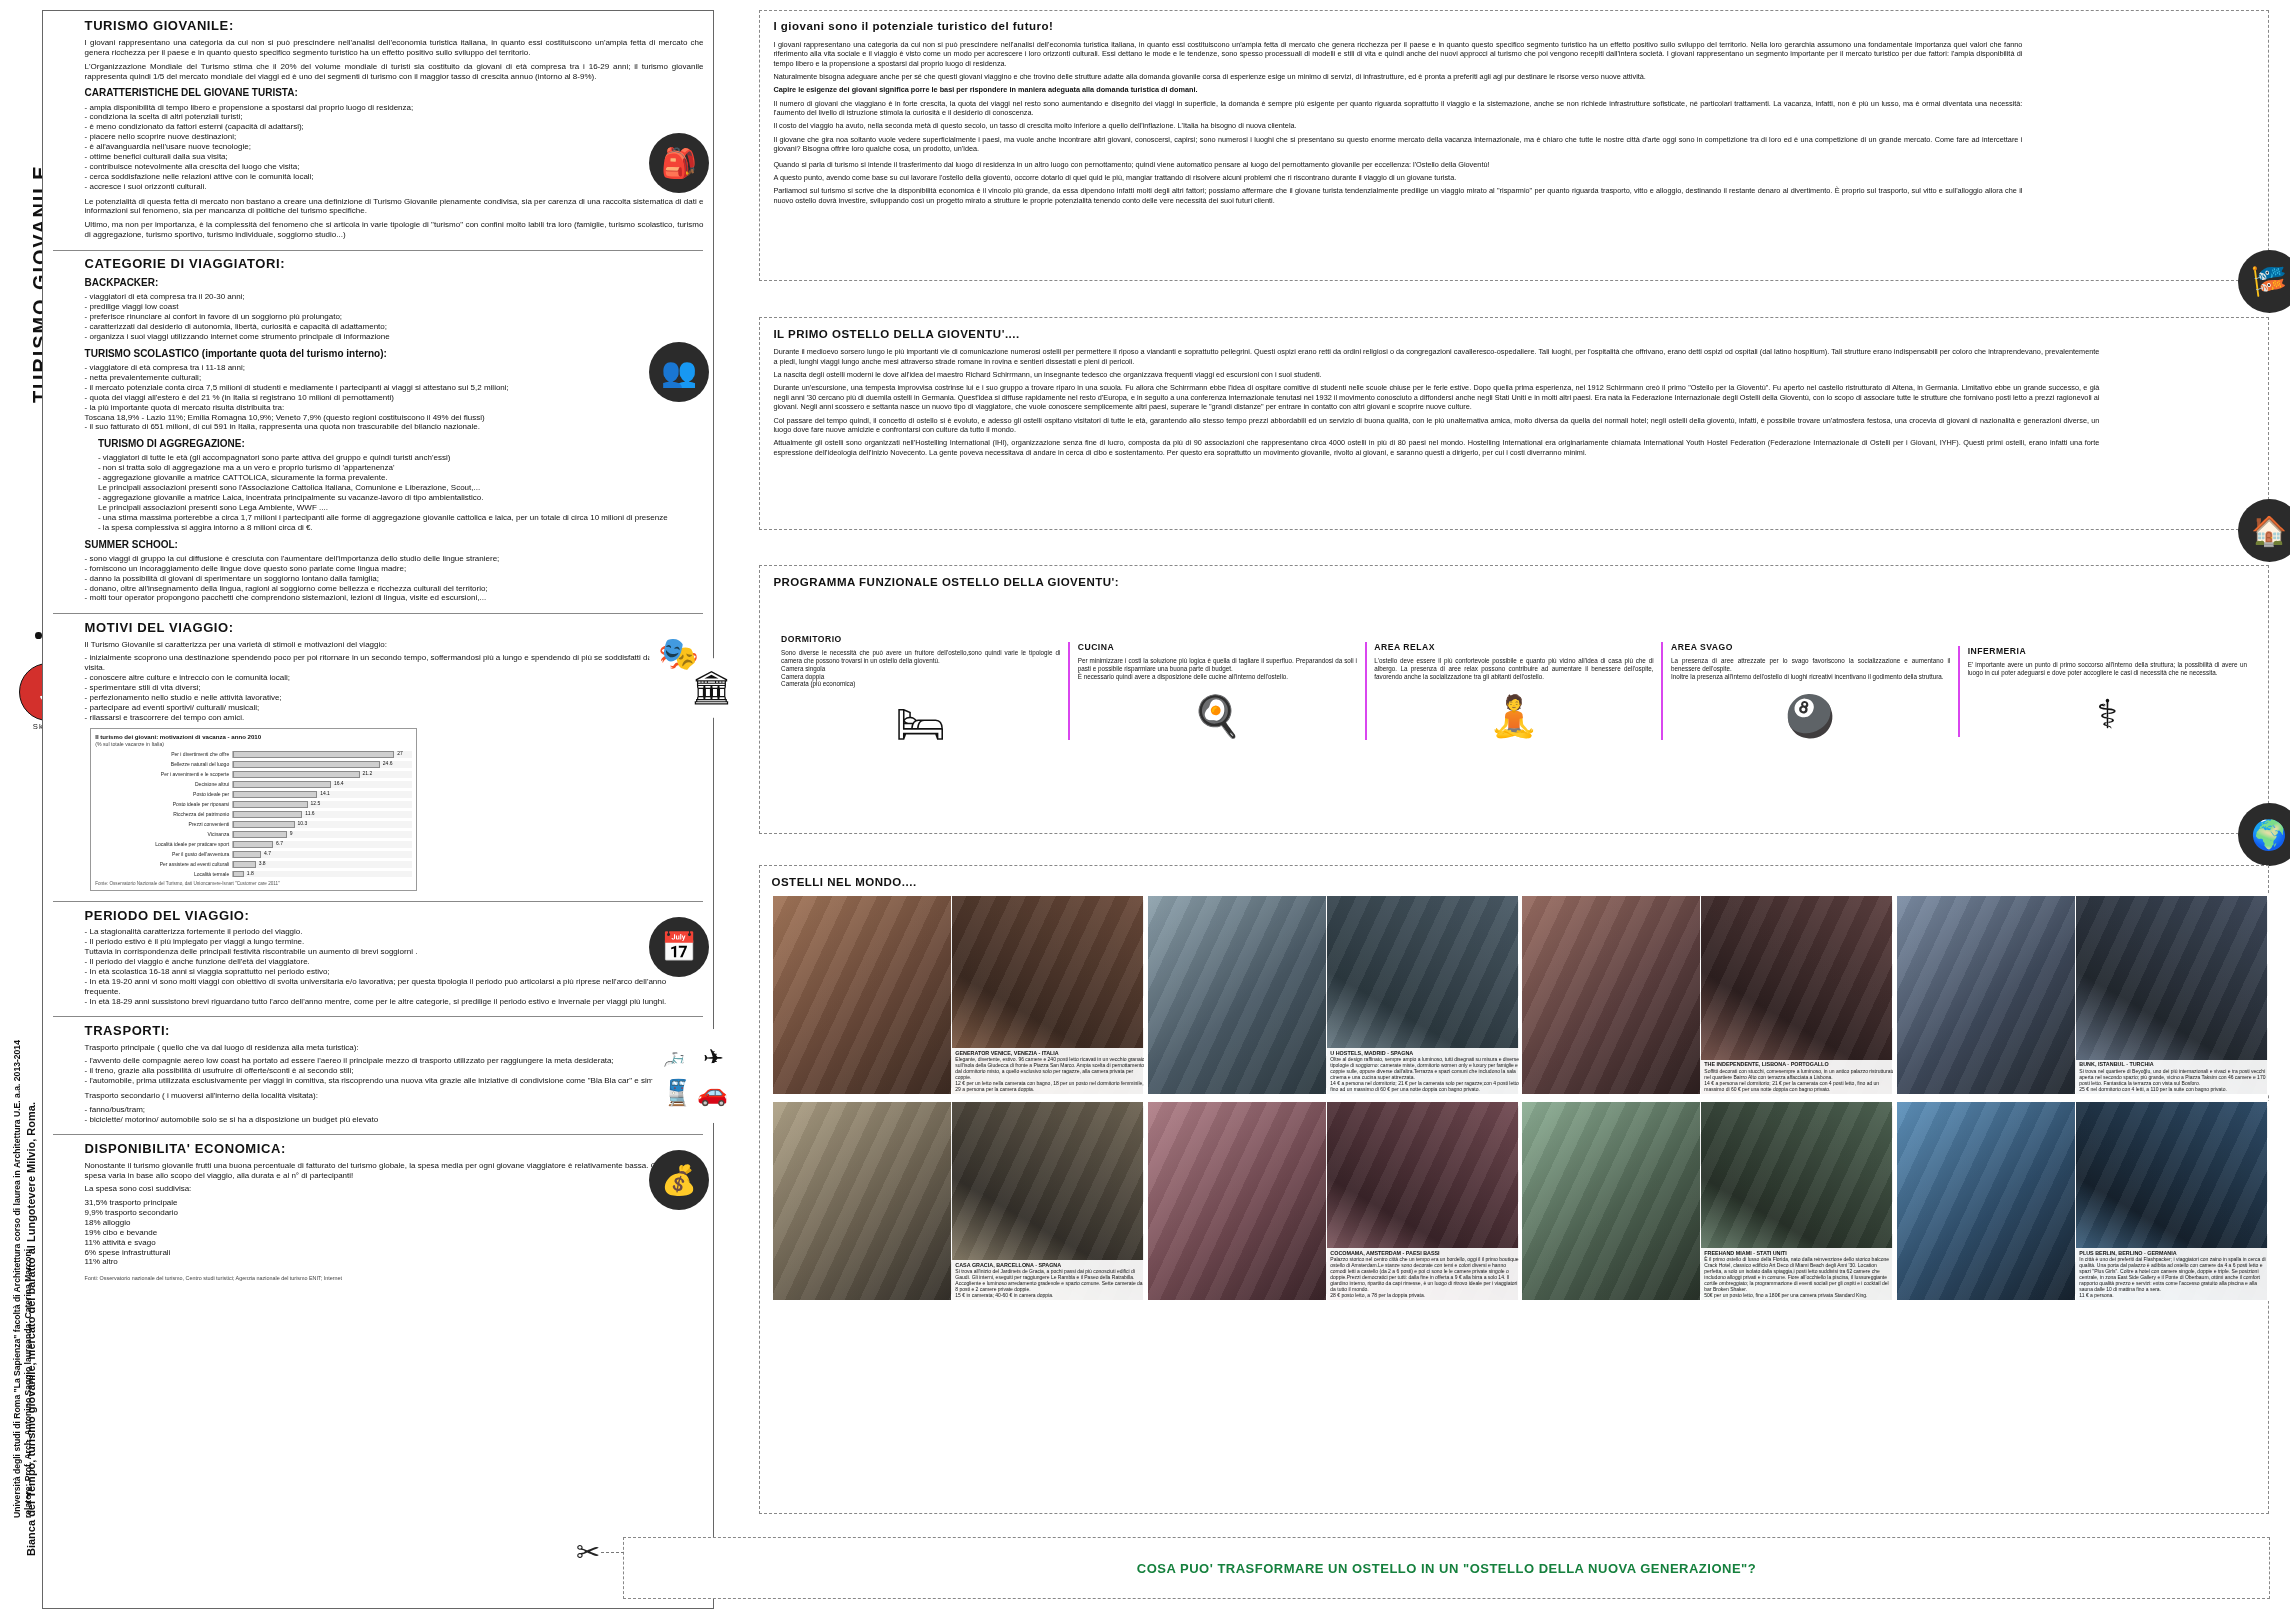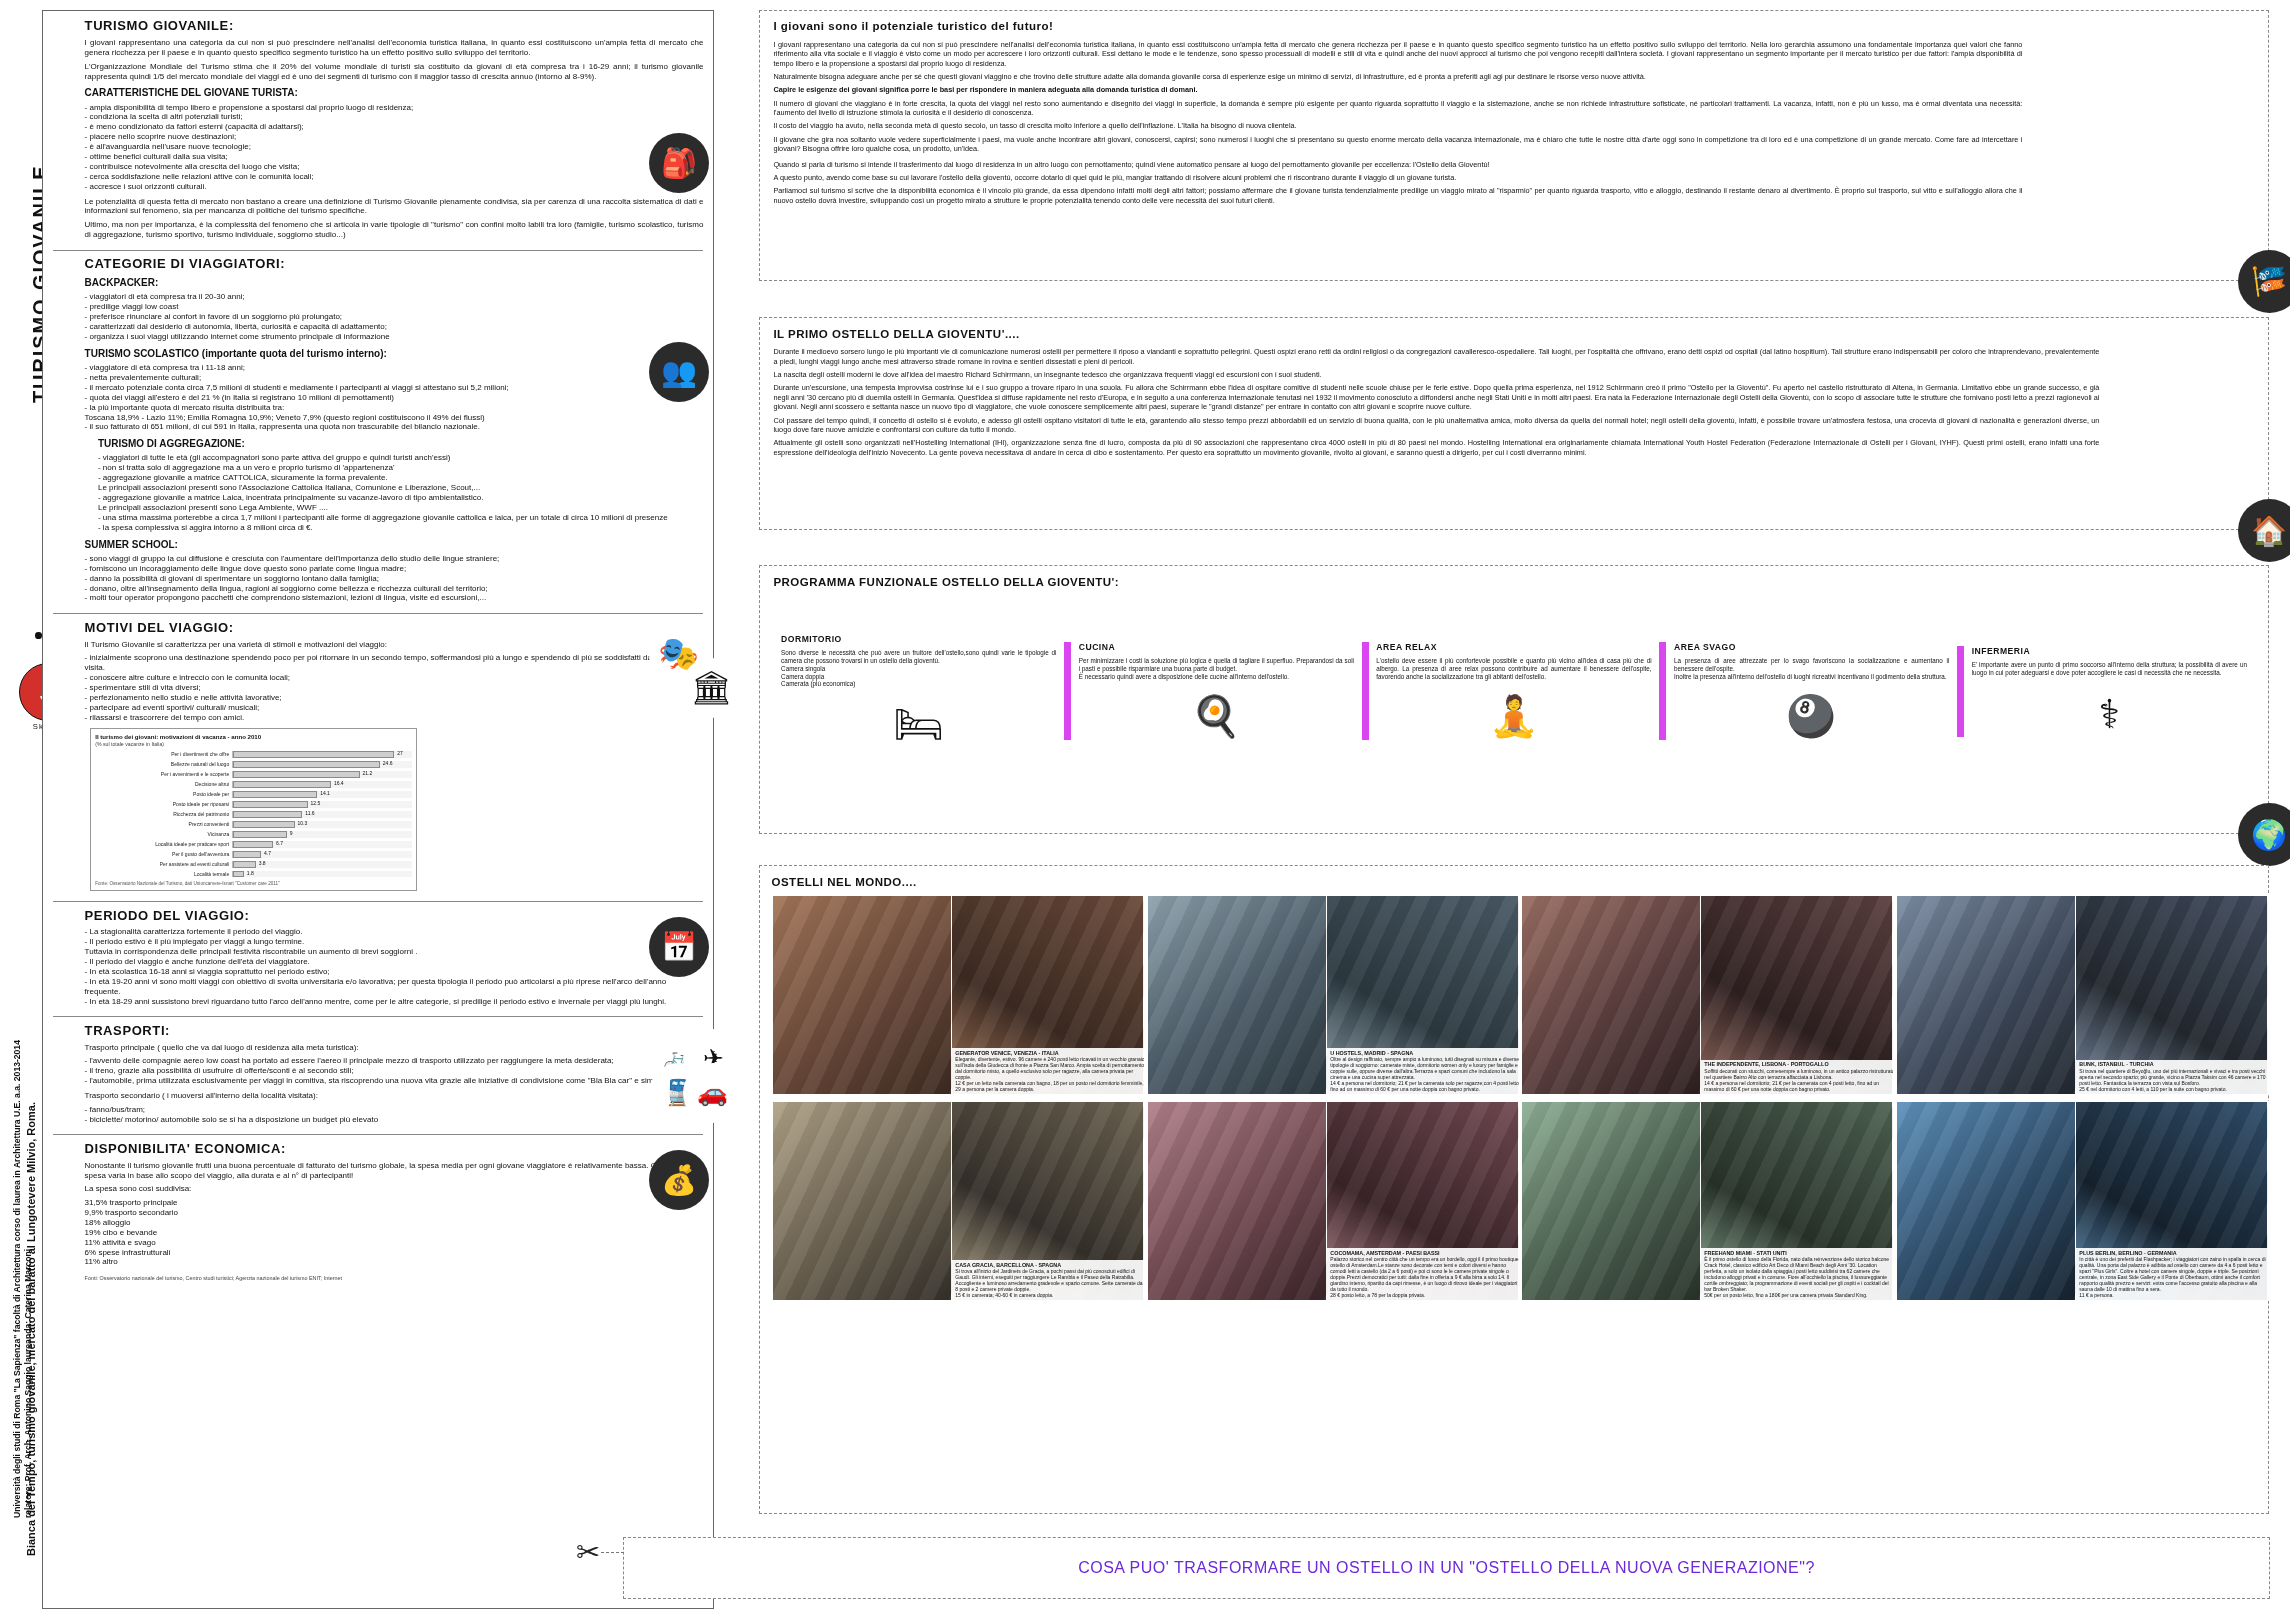--- a/index.html
+++ b/index.html
@@ -45,34 +45,34 @@
   #mini-chart .ch-note{font-size:4.6px;color:#555;margin-top:2.9px;}
 
   
   .rbox{position:absolute;border:1px dashed #888;background:#fff;box-sizing:border-box;padding:9.6px 13.4px;}
   .rbox h2{font-size:11.5px;margin:0 0 7.7px 0;font-weight:bold;letter-spacing:0.5px;}
   .rtext{font-size:7.3px;line-height:1.3;text-align:justify;}
   .badge{position:absolute;width:63px;height:63px;border-radius:50%;background:#2b2b2b;color:#fff;display:flex;align-items:center;justify-content:center;font-size:29px;}
 
   
   #prog-cols{display:flex;gap:0;margin-top:5.8px;height:192px;align-items:center;}
-  .pcol{flex:1;border-left:7px solid #d946ef;padding:0 7.7px;display:flex;flex-direction:column;}
+  .pcol{flex:1;border-left:2px solid #d946ef;padding:0 7.7px;display:flex;flex-direction:column;}
   .pcol:first-child{border-left:none;}
   .pcol h4{font-size:8.6px;margin:0 0 4.8px 0;font-weight:bold;letter-spacing:0.5px;}
   .pcol .ptxt{font-size:6.3px;line-height:1.25;text-align:justify;flex:0 0 auto;}
   .picon{margin-top:auto;height:60px;display:flex;align-items:flex-end;justify-content:center;font-size:40px;color:#111;}
   .gcell{position:absolute;overflow:hidden;border:1px solid #fff;}
   .ph{position:absolute;inset:0;}
   .cap{position:absolute;background:rgba(255,255,255,.92);font-size:5px;line-height:1.18;padding:1.9px 2.9px;color:#111;}
   .cap b{font-size:5.4px;display:block;margin-bottom:1px;}
 
   
   #bottom{position:absolute;left:623px;top:1537px;width:1645px;height:60px;border:1px dashed #888;background:#fff;
     display:flex;align-items:center;justify-content:center;}
-  #bottom span{color:#6d28d9;font-weight:normal;font-size:16px;letter-spacing:0.5px;}
+  #bottom span{color:#15803d;font-weight:bold;font-size:13px;letter-spacing:0.5px;}
 
   
   #scissors{position:absolute;left:576px;top:1535px;font-size:29px;color:#222;}
   #cutline{position:absolute;left:601px;top:1552px;width:23px;border-top:1px dashed #777;}
 </style>
 </head>
 <body>
 
 <div class="page">
 

